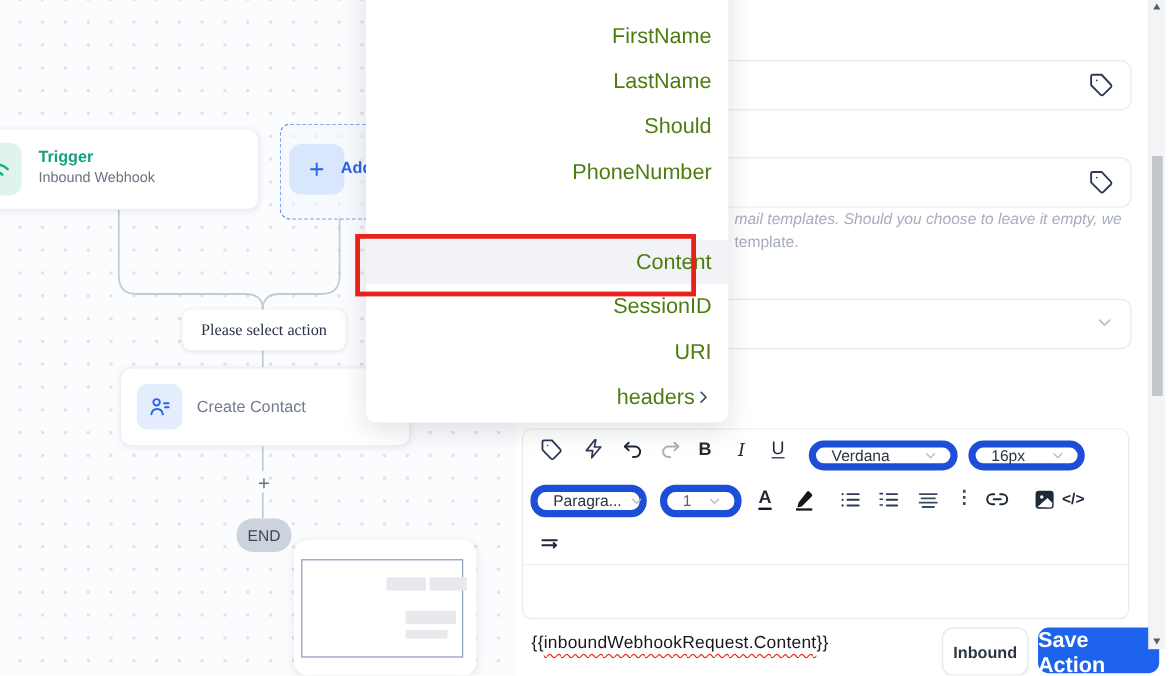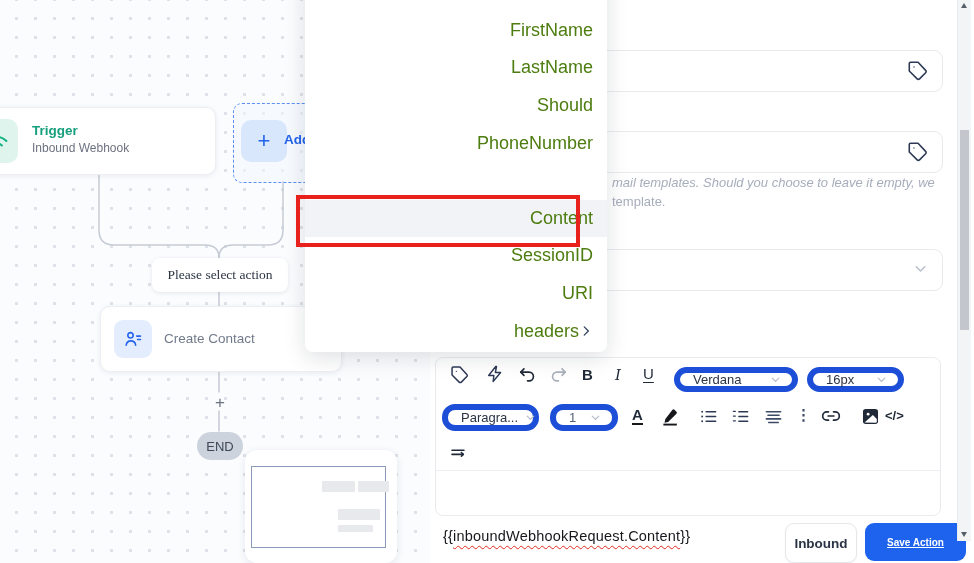--- a/index.html
+++ b/index.html
@@ -76,22 +76,22 @@
   .tb-select .chev{color:#b7bdc9;margin-left:6px;display:flex;}
   #editor-divider{left:0;top:112px;width:504px;height:1px;background:#eceef1;position:absolute;}
   #editor-content{position:absolute;left:7px;top:126px;font-family:Liberation Sans, sans-serif;
     font-size:14.5px;color:#16181c;letter-spacing:.2px;margin-top:44px;}
   #editor-content .wavy{text-decoration:underline wavy #e02b20 1px;text-underline-offset:3.5px;}
 
   #cancel-btn{left:785px;top:523px;width:70px;height:38px;background:#fff;border:1px solid #e5e7eb;
     border-radius:9px;display:flex;align-items:center;justify-content:center;font-size:13.5px;
     font-weight:600;color:#2b3445;z-index:6;box-shadow:0 1px 2px rgba(20,30,60,.05);}
   #save-btn{left:865px;top:523px;width:101px;height:38px;background:#1d63ed;border:none;
-    border-radius:9px;display:flex;align-items:center;justify-content:center;font-size:10px;
-    font-weight:700;color:#fff;z-index:6;text-decoration:underline;}
+    border-radius:9px;display:flex;justify-content:center;font-size:18px;
+    font-weight:700;color:#fff;z-index:6;}
 
   
   #scrollbar{left:957px;top:0;width:13px;height:541px;background:#f3f4f6;border-left:1px solid #eaebee;z-index:8;}
   #scroll-thumb{position:absolute;left:2px;top:130px;width:9px;height:200px;background:#c3c6cc;}
   .scroll-arrow{position:absolute;left:3px;width:0;height:0;border-left:3.5px solid transparent;
     border-right:3.5px solid transparent;}
   #scroll-up{top:3px;border-bottom:5px solid #565e6a;}
   #scroll-down{bottom:4px;border-top:5px solid #565e6a;}
 
   svg{display:block;}

